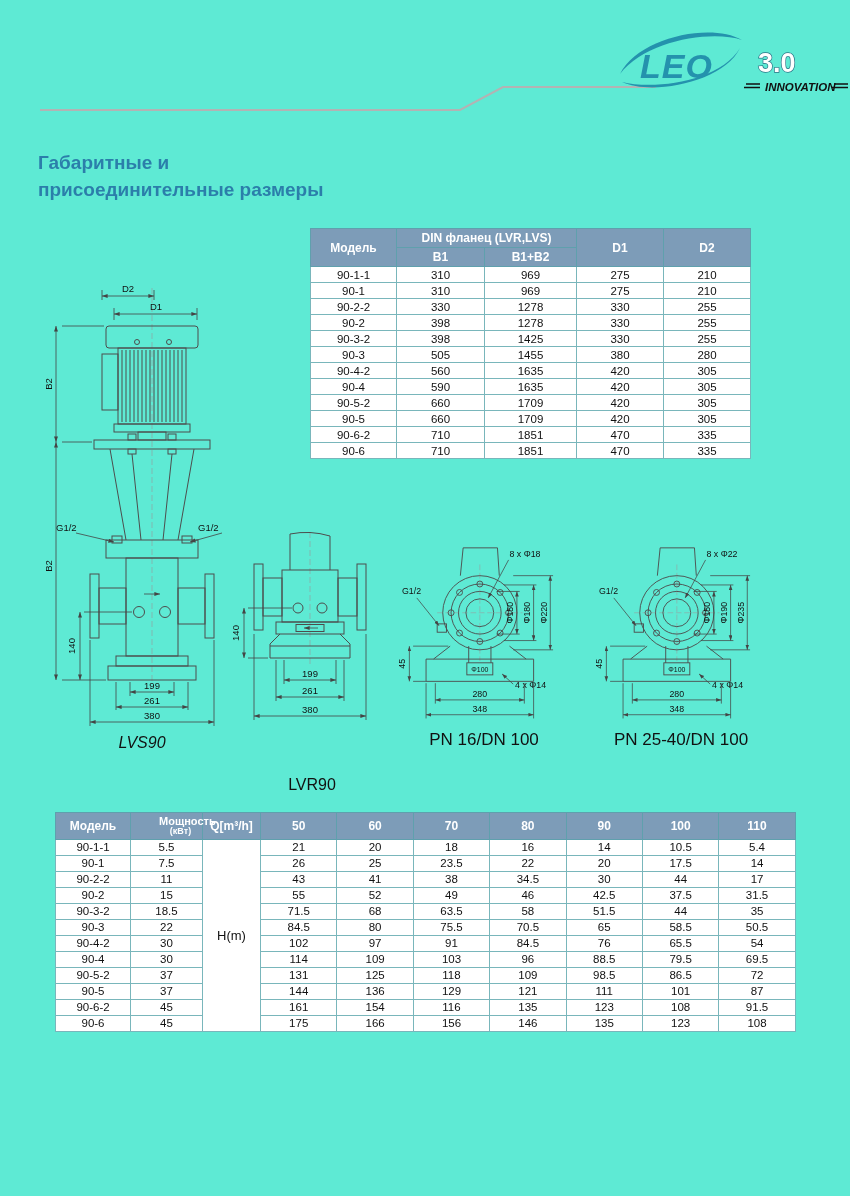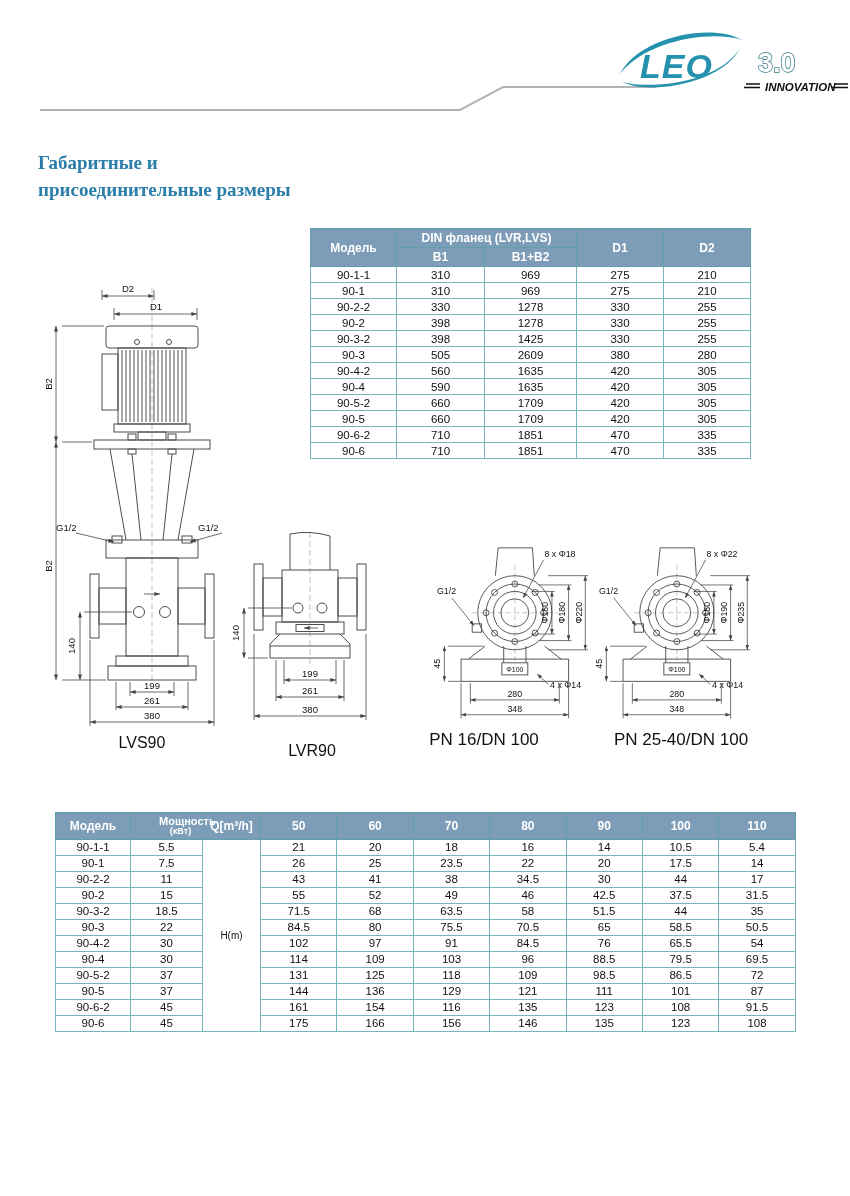--- a/index.html
+++ b/index.html
@@ -1,43 +1,43 @@
 <!DOCTYPE html>
 <html><head>
 <meta charset="utf-8">
 <style>
   html,body { margin:0; padding:0; background:#e8e8e8; }
   .page {
     position:relative; width:850px; height:1196px; margin:0 auto;
-    background:#ffffff; overflow:hidden;
+    background:#5eead4; overflow:hidden;
     font-family:"Liberation Sans", sans-serif;
   }
   
   .deco-line { position:absolute; left:0; top:0; }
   .logo { position:absolute; left:618px; top:28px; }
   
   .title {
     position:absolute; left:38px; top:150px;
-    font-size:19px; font-weight:bold; color:#2b7eaa; line-height:1.4;font-family:Liberation Serif, serif;
+    font-size:19px; font-weight:bold; color:#2b7eaa; line-height:1.4;
   }
   
   table { border-collapse:collapse; table-layout:fixed; }
   .t1 { position:absolute; left:310px; top:228px; width:440px; }
   .t2 { position:absolute; left:55px;  top:812px; width:740px; }
   .t1 th, .t2 th {
     background:#7d9cb8; color:#fff; font-size:12px; font-weight:bold;
     border:1px solid #5fa0ad; padding:2px 0; text-align:center;
   }
   .t1 td, .t2 td {
     font-size:11.5px; color:#111; text-align:center;
     border:1px solid #79b6bb; height:13px; padding:1px 0; background:#fff;
   }
   .t2 th.power-th { font-size:11px; line-height:1.1;padding-left:28px; }
   .t2 th.power-th .sub { font-size:9px; font-weight:bold; }
-  .t2 td.hcell { font-size:10px; vertical-align:middle; }
+  .t2 td.hcell { font-size:13px; vertical-align:middle; }
   
   .drawing { position:absolute; }
   svg .dr { stroke:#4d4d4d; fill:none; stroke-width:1; }
   svg .dm { stroke:#444; fill:none; stroke-width:0.8; }
   svg .cl { stroke:#999; fill:none; stroke-width:0.6; stroke-dasharray:6 3; }
   svg text.lb { font-size:9.5px; fill:#111; font-family:"Liberation Sans",sans-serif; }
   svg text.lb-s { font-size:7.5px; fill:#111; font-family:"Liberation Sans",sans-serif; }
   .caption-lg {
     position:absolute; text-align:center; font-size:16px; color:#111;
   }
@@ -123,21 +123,21 @@
         <tr>
           <td>90-3-2</td>
           <td>398</td>
           <td>1425</td>
           <td>330</td>
           <td>255</td>
         </tr>
         <tr>
           <td>90-3</td>
           <td>505</td>
-          <td>2609</td>
+          <td>1455</td>
           <td>380</td>
           <td>280</td>
         </tr>
         <tr>
           <td>90-4-2</td>
           <td>560</td>
           <td>1635</td>
           <td>420</td>
           <td>305</td>
         </tr>
@@ -246,21 +246,21 @@
       <line class="dm" x1="88" y1="412" x2="132" y2="412" marker-start="url(#ar1)" marker-end="url(#ar1)"></line>
       <text class="lb" x="110" y="409" text-anchor="middle">199</text>
       <path class="dm" d="M74,402 v28 M146,402 v28"></path>
       <line class="dm" x1="74" y1="427" x2="146" y2="427" marker-start="url(#ar1)" marker-end="url(#ar1)"></line>
       <text class="lb" x="110" y="424" text-anchor="middle">261</text>
       <path class="dm" d="M48,360 v86 M172,360 v86"></path>
       <line class="dm" x1="48" y1="442" x2="172" y2="442" marker-start="url(#ar1)" marker-end="url(#ar1)"></line>
       <text class="lb" x="110" y="439" text-anchor="middle">380</text>
     </svg>
   </div>
-  <div class="caption-lg" style="left:42px; top:734px; width:200px;">LVS90</div>
+  <div class="caption-lg" style="left:42px; top:734px; width:200px;font-style:italic;">LVS90</div>
 
   <div class="drawing" style="left:232px; top:528px;">
     <svg width="160" height="200" viewBox="0 0 160 200">
       <defs>
         <marker id="ar2" markerWidth="8" markerHeight="6" refX="7" refY="2.5" orient="auto-start-reverse">
           <path d="M0,0 L7,2.5 L0,5 Z" fill="#444"></path>
         </marker>
       </defs>
       <line class="cl" x1="78" y1="4" x2="78" y2="136"></line>
       <path class="dr" d="M58,6 L58,42 M98,8 L98,42 M58,6 Q78,2 98,8"></path>
@@ -284,23 +284,23 @@
       <line class="dm" x1="52" y1="152" x2="104" y2="152" marker-start="url(#ar2)" marker-end="url(#ar2)"></line>
       <text class="lb" x="78" y="149" text-anchor="middle">199</text>
       <path class="dm" d="M44,132 v41 M112,132 v41"></path>
       <line class="dm" x1="44" y1="169" x2="112" y2="169" marker-start="url(#ar2)" marker-end="url(#ar2)"></line>
       <text class="lb" x="78" y="166" text-anchor="middle">261</text>
       <path class="dm" d="M22,106 v86 M134,106 v86"></path>
       <line class="dm" x1="22" y1="188" x2="134" y2="188" marker-start="url(#ar2)" marker-end="url(#ar2)"></line>
       <text class="lb" x="78" y="185" text-anchor="middle">380</text>
     </svg>
   </div>
-  <div class="caption-lg" style="left:232px; top:742px; width:160px;">LVR90</div>
-
-  <div class="drawing" style="left:398px; top:546px;margin-left:35px;">
+  <div class="caption-lg" style="left:232px; top:776px; width:160px;">LVR90</div>
+
+  <div class="drawing" style="left:398px; top:546px;">
     <svg width="172" height="178" viewBox="0 0 185 192">
       <defs>
         <marker id="ar3" markerWidth="8" markerHeight="6" refX="7" refY="2.5" orient="auto-start-reverse">
           <path d="M0,0 L7,2.5 L0,5 Z" fill="#444"></path>
         </marker>
       </defs>
       <path class="dr" d="M70,2 L67,32 M107,2 L109,32 M70,2 L107,2"></path>
       <line class="cl" x1="88" y1="20" x2="88" y2="124"></line>
       <line class="cl" x1="42" y1="72" x2="134" y2="72"></line>
       <circle class="dr" cx="88" cy="72" r="40"></circle>

